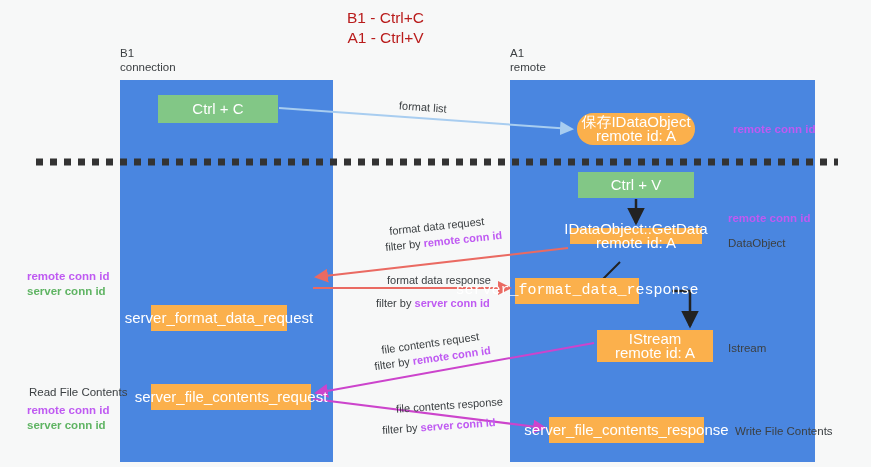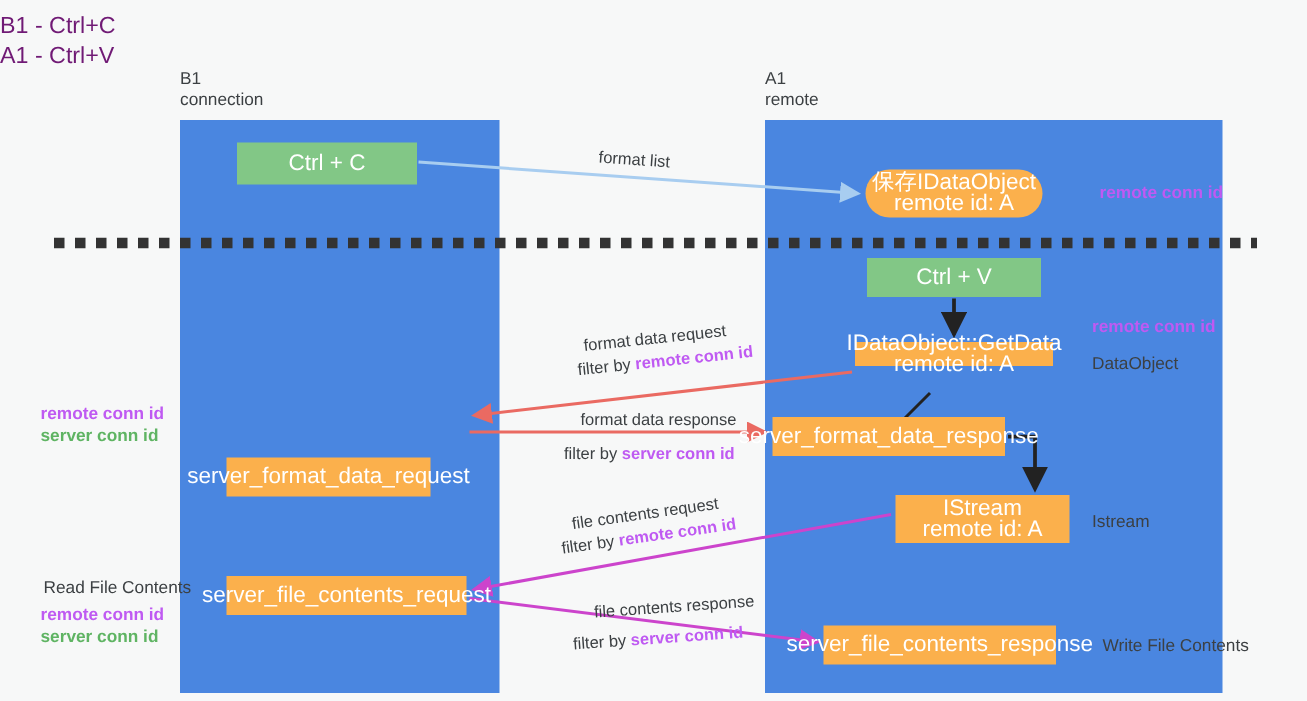--- a/index.html
+++ b/index.html
@@ -28,22 +28,22 @@
     font-size: 11.5px;
     line-height: 14px;
     white-space: pre-line;
   }
   #head-b1 { left: 120px; top: 46px; width: 213px; }
   #head-a1 { left: 510px; top: 46px; width: 305px; }
 
   #title {
     position: absolute;
     left: 0; top: 8px; width: 771px;
-    text-align: left;
-    color: #701a75;
+    text-align: center;
+    color: #b91c1c;
     font-size: 15.5px;
     line-height: 20px;
     white-space: pre-line;
   }
 
   .node {
     position: absolute;
     display: flex;
     align-items: center;
     justify-content: center;
@@ -55,21 +55,21 @@
     padding: 2px 4px;
   }
   .node.green { background: #82c786; }
   .node.orange { background: #fbb04c; }
 
   #n-ctrlc    { left: 158px; top: 95px;  width: 120px; height: 28px; }
   #n-save     { left: 577px; top: 113px; width: 118px; height: 32px; border-radius: 16px; }
   #n-ctrlv    { left: 578px; top: 172px; width: 116px; height: 26px; }
   #n-getdata  { left: 570px; top: 228px; width: 132px; height: 16px; }
   #n-sfdreq   { left: 151px; top: 267px; width: 136px; height: 26px; margin-top: 38px; }
-  #n-sfdresp  { left: 515px; top: 278px; width: 155px; height: 26px; }
+  #n-sfdresp  { left: 515px; top: 278px; width: 124px; height: 26px; font-family: Liberation Mono, monospace; }
   #n-istream  { left: 597px; top: 330px; width: 116px; height: 32px; }
   #n-sfcreq   { left: 151px; top: 384px; width: 160px; height: 26px; }
   #n-sfcresp  { left: 549px; top: 417px; width: 155px; height: 26px; }
 
   .side-label {
     position: absolute;
     font-size: 11.5px;
     line-height: 15px;
     color: #3c4043;
   }

